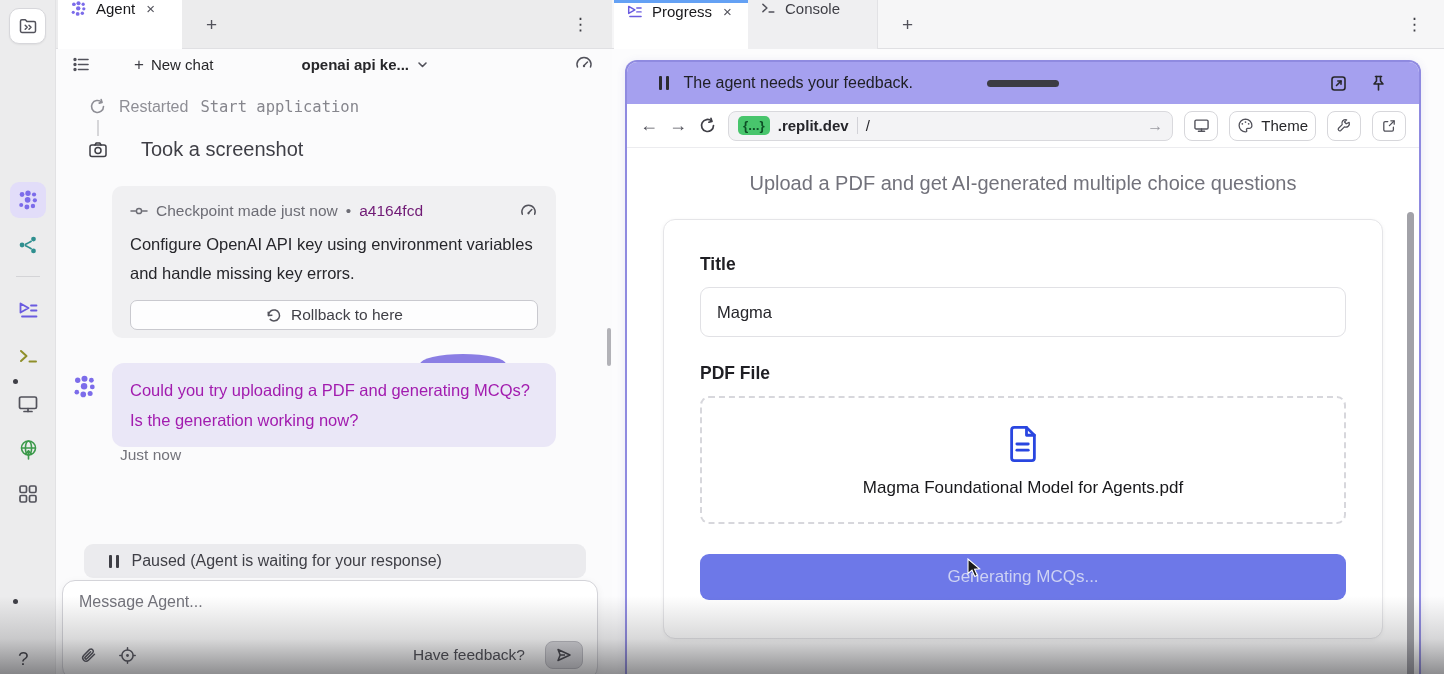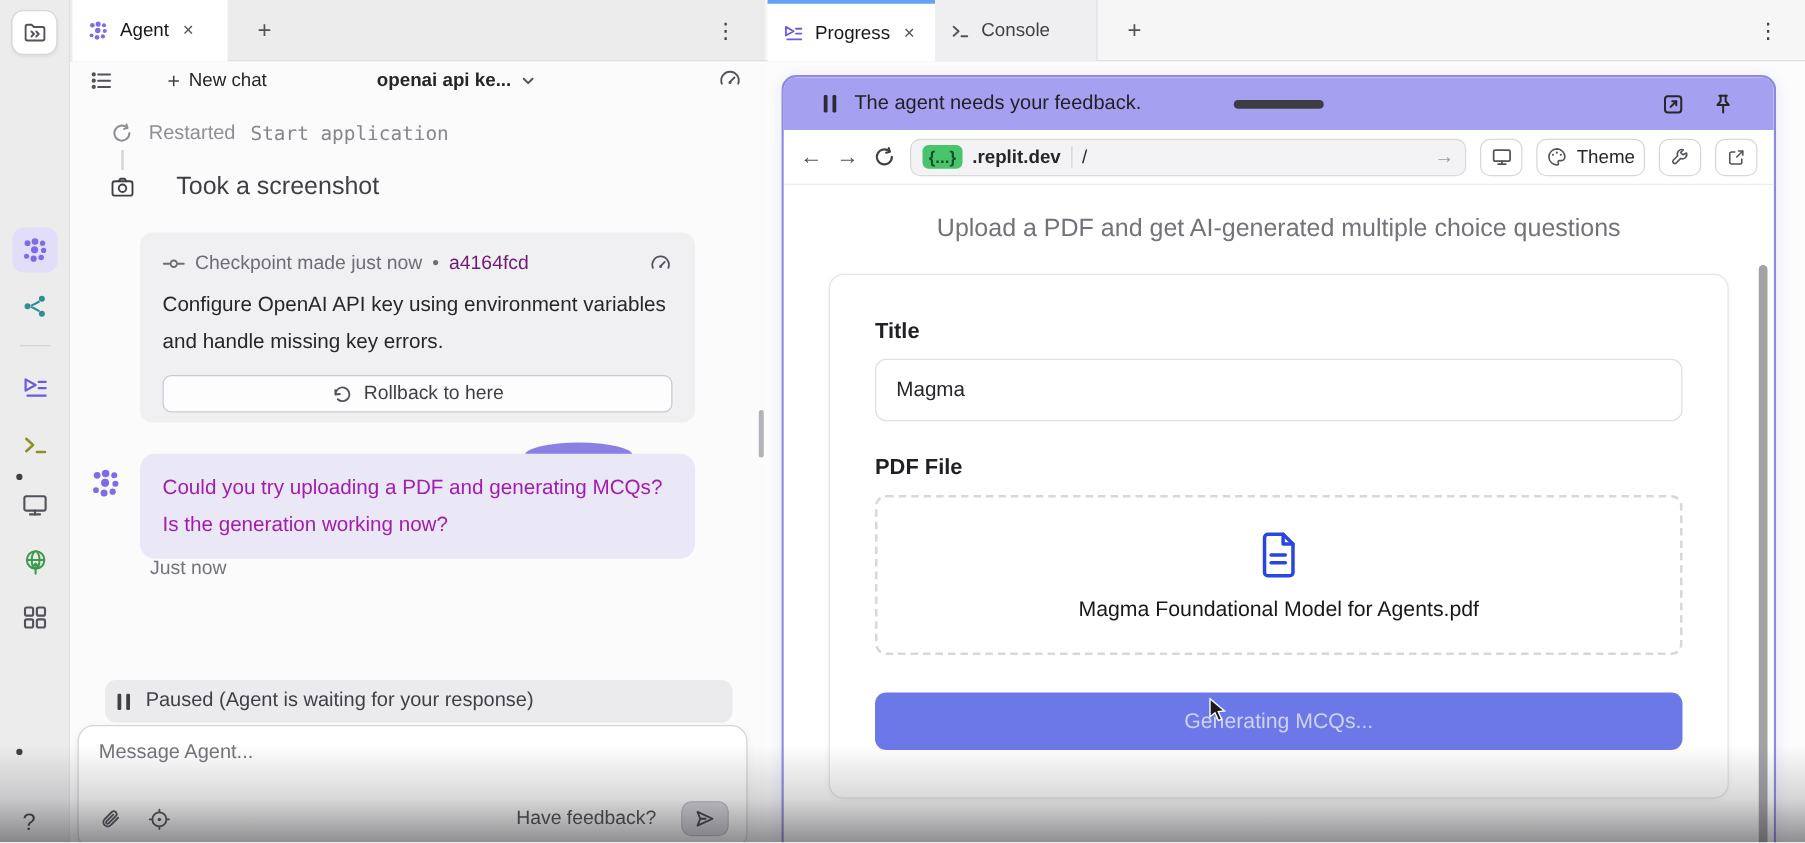--- a/index.html
+++ b/index.html
@@ -14,21 +14,21 @@
   .rail-top-btn { position:absolute; left:9px; top:8px; width:37px; height:36px; background:#fff; border:1px solid #d7d7db; border-radius:10px; display:flex; align-items:center; justify-content:center; box-shadow:0 1px 2px rgba(0,0,0,.06); }
   .rail-item { position:absolute; left:10px; width:36px; height:36px; display:flex; align-items:center; justify-content:center; border-radius:9px; }
   .rail-item.active { background:#e2ddf9; }
   .rail-dot { position:absolute; left:3px; width:5px; height:5px; border-radius:50%; background:#3f3f46; }
   .rail-divider { position:absolute; left:16px; width:24px; height:1px; background:#d4d4d7; }
   .rail-help { position:absolute; left:18px; top:648px; font-size:19px; color:#3f3f46; }
 
   
   .agent-panel { position:absolute; left:56px; top:0; width:556px; height:674px; background:#fbfbfc; }
   .tabbar { position:absolute; left:0; top:0; right:0; height:49px; background:#ececed; border-bottom:1px solid #e0e0e3; }
-  .tab { position:absolute; top:0; height:49px; display:flex; align-items:center; gap:9px; padding:13px 12px; font-size:15px; color:#18181b; }
+  .tab { position:absolute; top:0; height:49px; display:flex; gap:9px; padding:0 12px; font-size:15px; color:#18181b; }
   .tab.active { background:#fff; }
   .tab .close { color:#52525b; font-size:15px; padding:0 2px; }
   .tab-plus { position:absolute; top:0; height:49px; display:flex; align-items:center; font-size:19px; color:#52525b; padding:0 10px; }
   .kebab { position:absolute; top:0; height:49px; display:flex; align-items:center; font-size:17px; color:#3f3f46; letter-spacing:1px; padding:0 8px; }
 
   .agent-toolbar { position:absolute; left:0; top:49px; right:0; height:31px; display:flex; align-items:center; }
   .newchat { display:flex; align-items:center; gap:7px; font-size:15px; color:#27272a; margin-left:43px; }
   .newchat .plus { font-size:17px; color:#3f3f46; }
   .model-select { display:flex; align-items:center; gap:7px; font-size:15px; font-weight:700; color:#27272a; margin-left:88px; }
   .gauge-right { position:absolute; right:18px; top:4px; }
@@ -45,21 +45,21 @@
   .cp-hash { color:#701a75; font-weight:400; }
   .cp-gauge { margin-left:auto; }
   .cp-body { margin-top:10px; font-size:16.5px; line-height:29px; color:#26262b; width:408px; }
   .rollback-btn { margin-top:12px; width:100%; height:30px; background:#fdfdfe; border:1px solid #c9c9cf; border-radius:7px; display:flex; align-items:center; justify-content:center; gap:9px; font-size:15.5px; color:#3f3f46; }
 
   .peek-pill { position:absolute; left:364px; top:270px; width:86px; height:20px; border-radius:50%; background:#8b7ee4; }
   .msg-avatar { position:absolute; left:16px; top:290px; }
   .msg-bubble { position:absolute; left:56px; top:279px; width:444px; min-height:74px; background:#eae7f7; border-radius:12px; padding:12px 18px; font-size:16.5px; line-height:30px; color:#a21caf; }
   .msg-time { position:absolute; left:64px; top:362px; font-size:15.5px; color:#73737b; }
 
-  .paused-bar { position:absolute; left:28px; top:460px; width:502px; height:34px; background:#ebebee; border-radius:9px; display:flex; align-items:center; gap:13px; padding:0 10px; font-size:16px; color:#3f3f46; }
+  .paused-bar { position:absolute; left:28px; top:460px; width:502px; height:34px; background:#ebebee; border-radius:9px; display:flex; align-items:center; gap:13px; padding:0 25px; font-size:16px; color:#3f3f46; }
   .pause-glyph { display:flex; gap:3.5px; }
   .pause-glyph i { display:block; width:3px; height:13px; background:#3f3f46; border-radius:1px; }
   .banner .pause-glyph i { background:#2b2b31; height:14px; }
 
   .composer { position:absolute; left:6px; top:496px; width:536px; height:100px; background:#fff; border:1px solid #d4d4d9; border-radius:13px; padding:12px 16px; box-shadow:0 2px 8px rgba(0,0,0,.05); }
   .composer textarea { width:100%; height:36px; border:none; outline:none; resize:none; font-family:"Liberation Sans",sans-serif; font-size:16px; color:#27272a; background:transparent; }
   .composer textarea::placeholder { color:#74747c; }
   .composer-row { position:absolute; left:16px; right:14px; bottom:10px; display:flex; align-items:center; gap:20px; }
   .feedback-link { margin-left:auto; font-size:15.5px; color:#4b4b52; }
   .send-btn { width:38px; height:28px; background:#d8d8dc; border:1px solid #bcbcc2; border-radius:8px; display:flex; align-items:center; justify-content:center; color:#3f3f46; }

